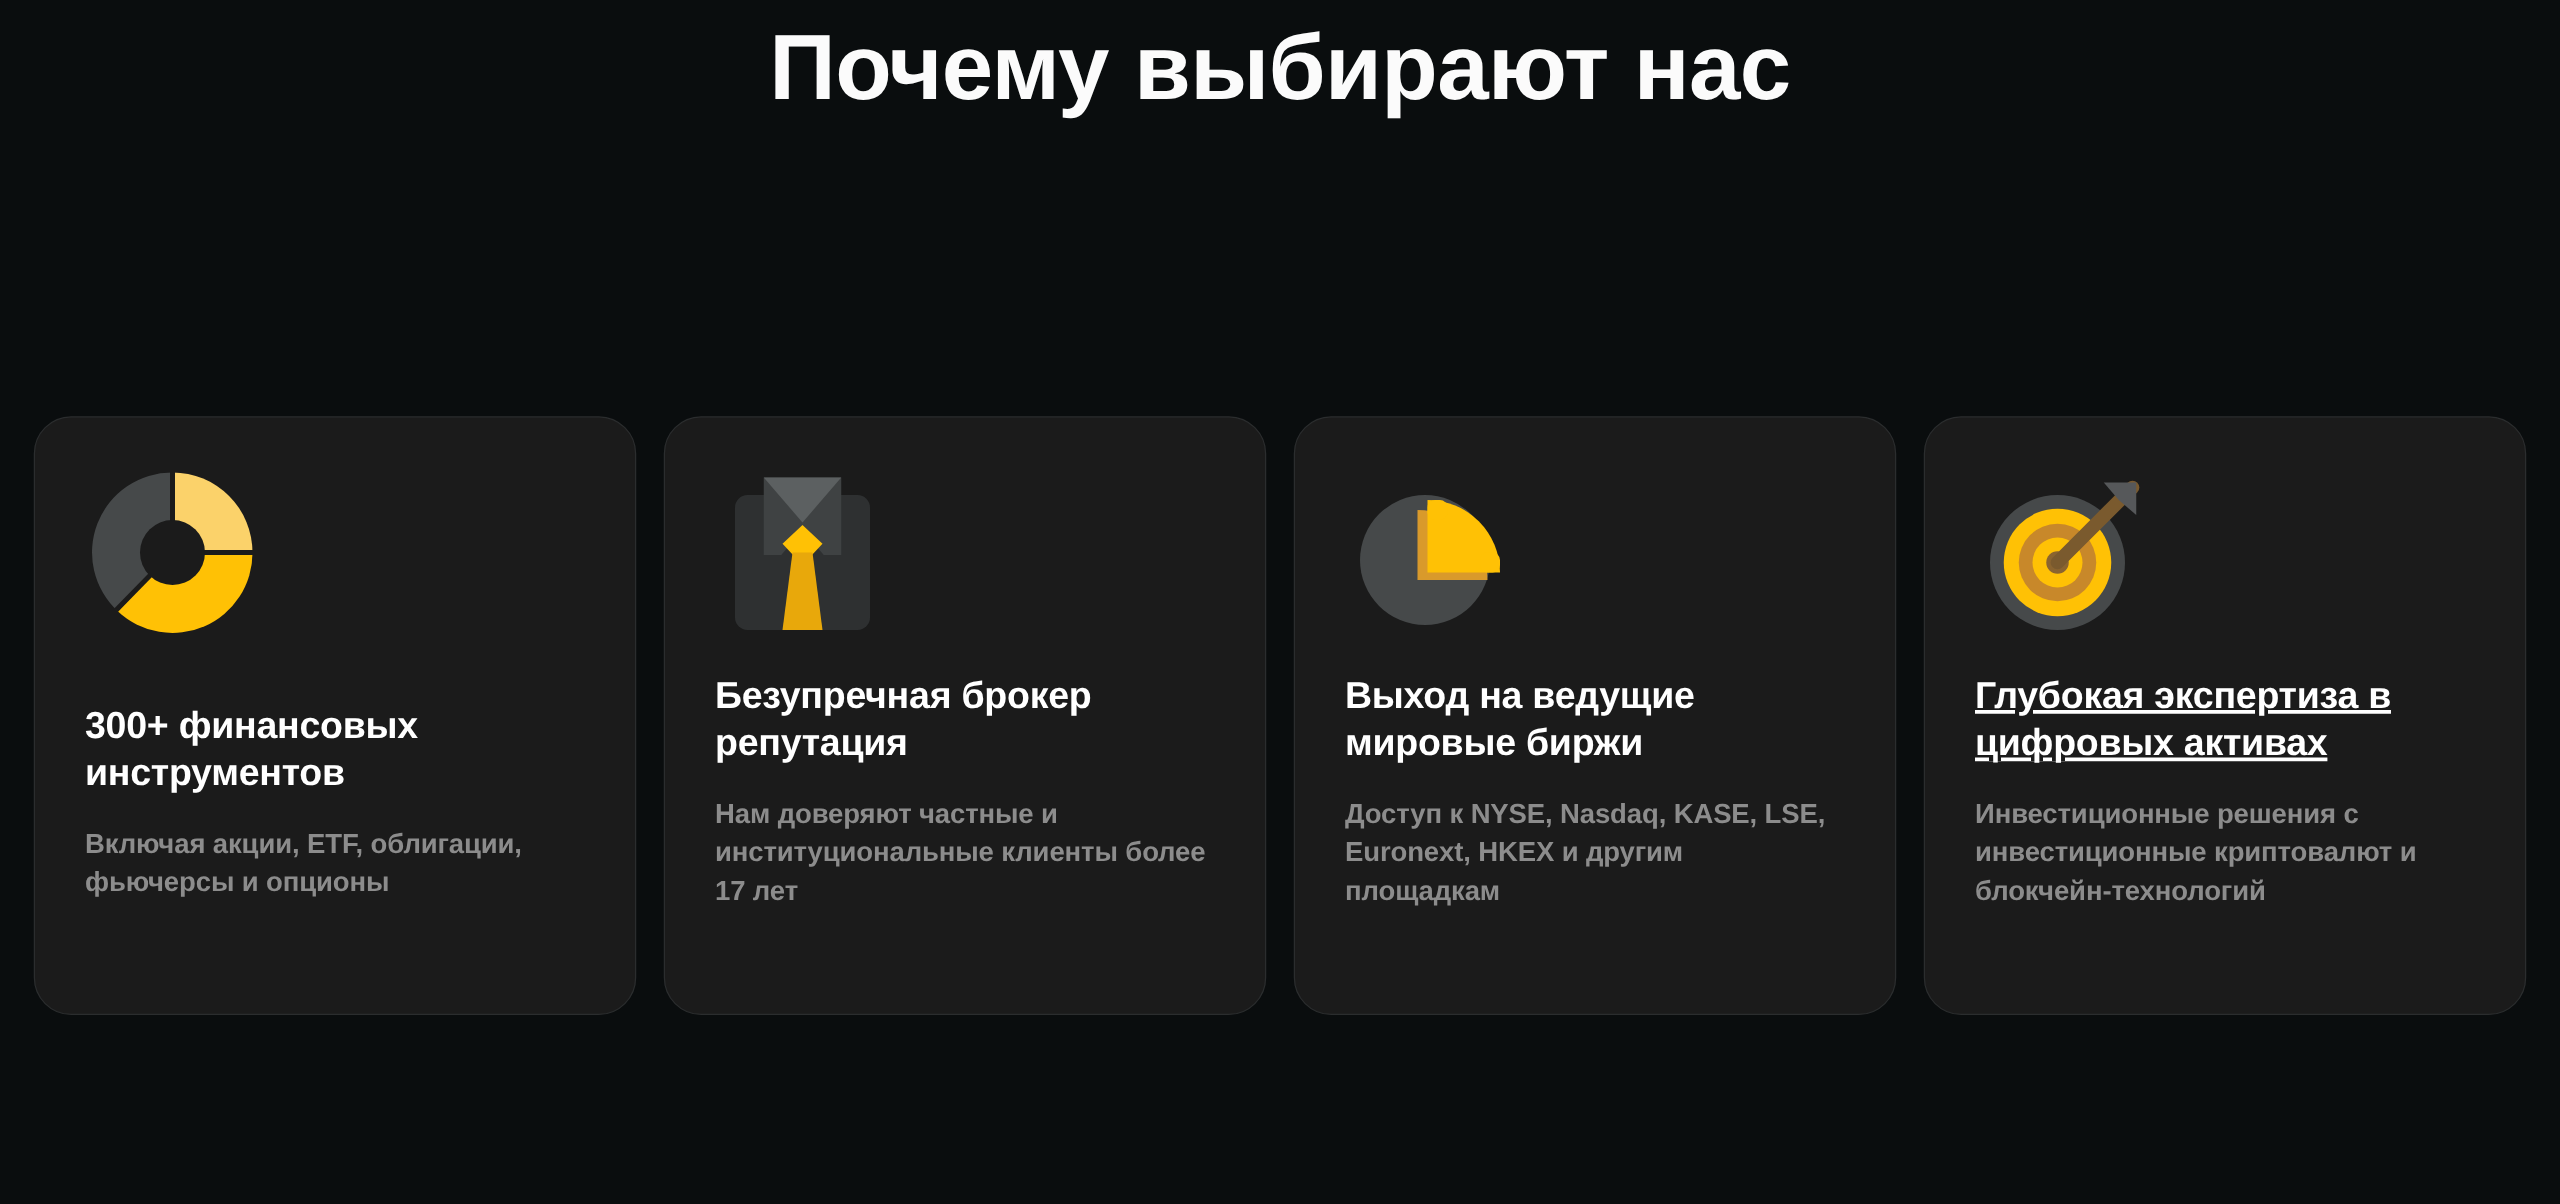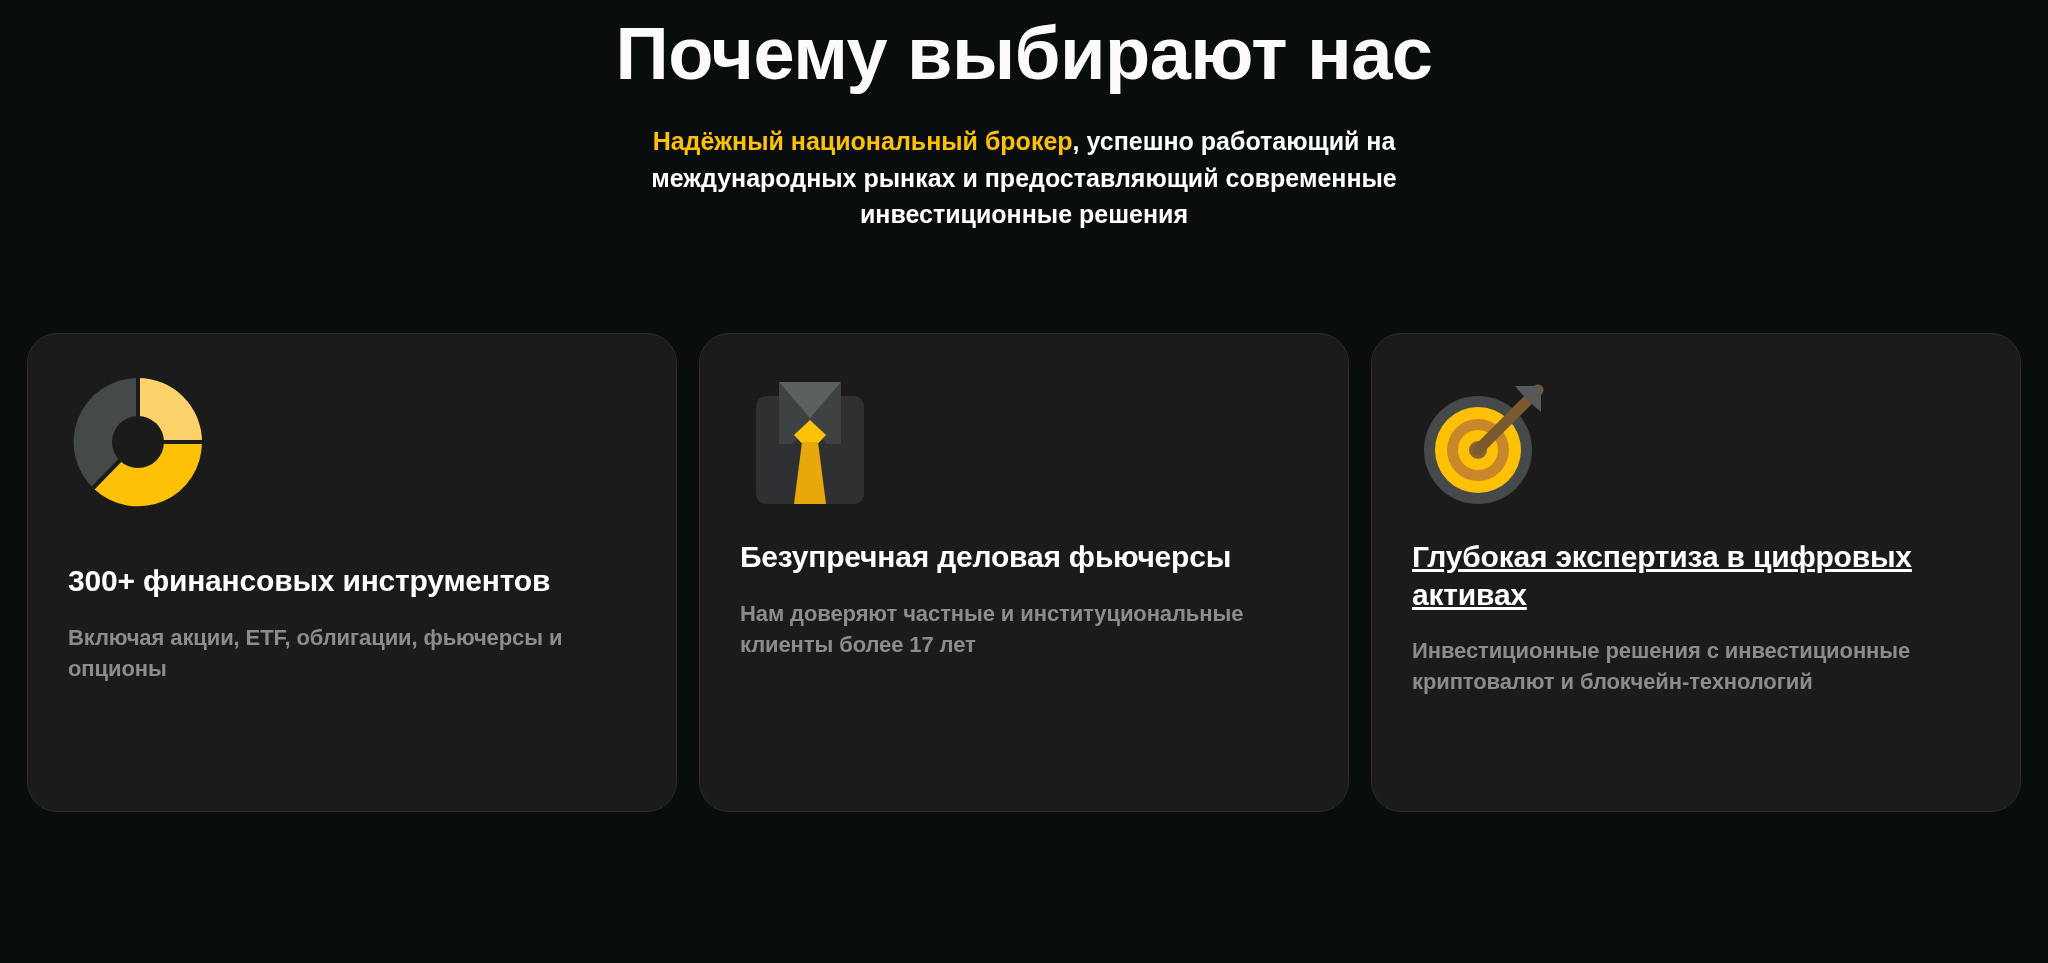--- a/index.html
+++ b/index.html
@@ -103,21 +103,20 @@
   .card.c3 .card-title { margin-top: 26px; }
   .card.c4 .card-title { margin-top: 26px; text-decoration: underline; }
 </style>
 </head>
 <body>
 
 <div class="page">
 
   <div class="header">
     <h1 class="page-title">Почему выбирают нас</h1>
-    <p class="subtitle"><span class="accent">Надёжный национальный брокер</span><span>, успешно работающий на международных рынках и предоставляющий современные инвестиционные решения</span></p>
   </div>
 
   <div class="cards">
 
     <div class="card c1">
       <span class="card-icon">
         <svg width="140" height="140" viewBox="0 0 140 140" aria-hidden="true">
 
           <path d="M70 70 L70 6 A64 64 0 0 0 26.4 117.2 Z" fill="#46494a"></path>
 
@@ -143,24 +142,41 @@
           <rect x="16" y="24" width="108" height="108" rx="10" fill="#2e3031"></rect>
 
           <path d="M39 10 h62 v62 h-14 L70 52 L53 72 H39 Z" fill="#3f4243"></path>
           <path d="M39 10 L70 46 L101 10 Z" fill="#5c6061"></path>
 
           <path d="M70 48 L86 63 L70 80 L54 63 Z" fill="#ffc105"></path>
 
           <path d="M62 70 L78 70 L86 132 L54 132 Z" fill="#e8a80b"></path>
         </svg>
       </span>
-      <div class="card-title">Безупречная деловая фьючерсы</div>
+      <div class="card-title">Безупречная брокер репутация</div>
       <div class="card-body">Нам доверяют частные и институциональные клиенты более 17 лет</div>
     </div>
 
+    <div class="card c3">
+      <span class="card-icon">
+        <svg width="140" height="140" viewBox="0 0 140 140" aria-hidden="true">
+
+          <circle cx="64" cy="76" r="52" fill="#46494a"></circle>
+
+          <path d="M60 72 h8 a56 56 0 0 1 56 0 v-0 z" fill="none"></path>
+          <path d="M58 36 A56 56 0 0 1 114 92 L58 92 Z" fill="#d99a2b"></path>
+
+          <path d="M66 28 A58 58 0 0 1 124 86 L66 86 Z" fill="#ffc105"></path>
+          <rect x="66" y="28" width="16" height="16" fill="#ffc105" rx="6"></rect>
+          <rect x="108" y="70" width="16" height="16" fill="#ffc105" rx="6"></rect>
+        </svg>
+      </span>
+      <div class="card-title">Выход на ведущие мировые биржи</div>
+      <div class="card-body">Доступ к NYSE, Nasdaq, KASE, LSE, Euronext, HKEX и другим площадкам</div>
+    </div>
 
     <div class="card c4">
       <span class="card-icon">
         <svg width="140" height="140" viewBox="0 0 140 140" aria-hidden="true">
           <circle cx="66" cy="78" r="54" fill="#46494a"></circle>
           <circle cx="66" cy="78" r="43" fill="#ffc105"></circle>
           <circle cx="66" cy="78" r="31" fill="#c8882a"></circle>
           <circle cx="66" cy="78" r="20" fill="#ffc105"></circle>
           <circle cx="66" cy="78" r="9" fill="#8a6430"></circle>
 

